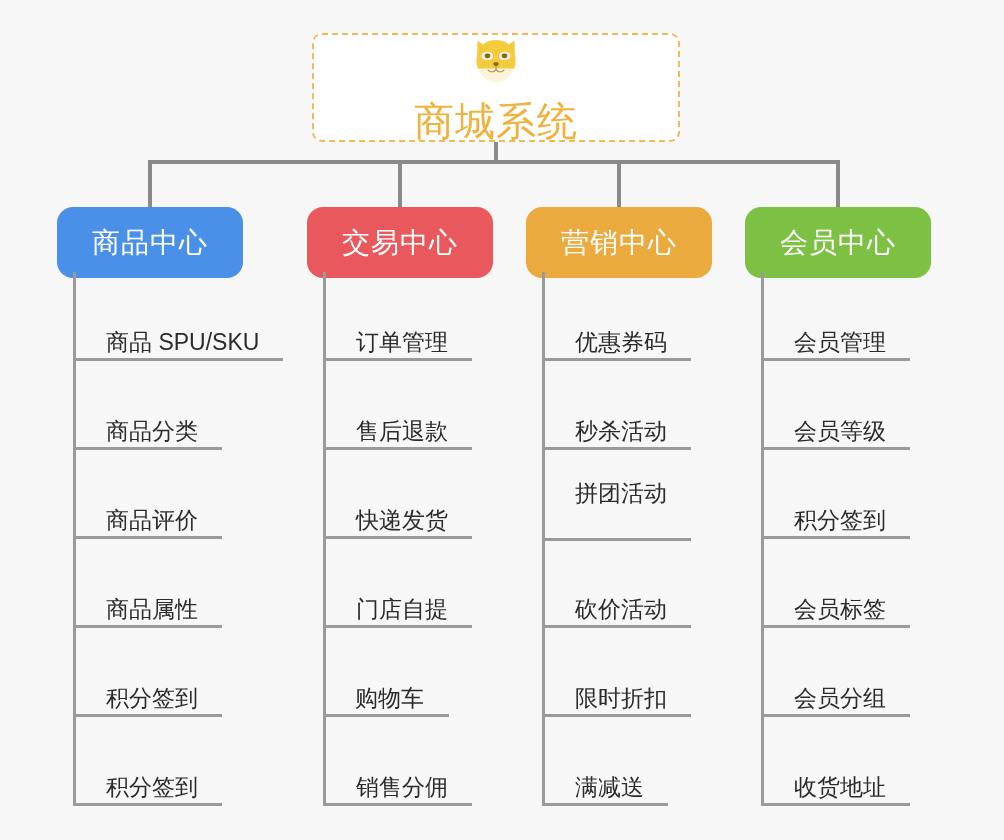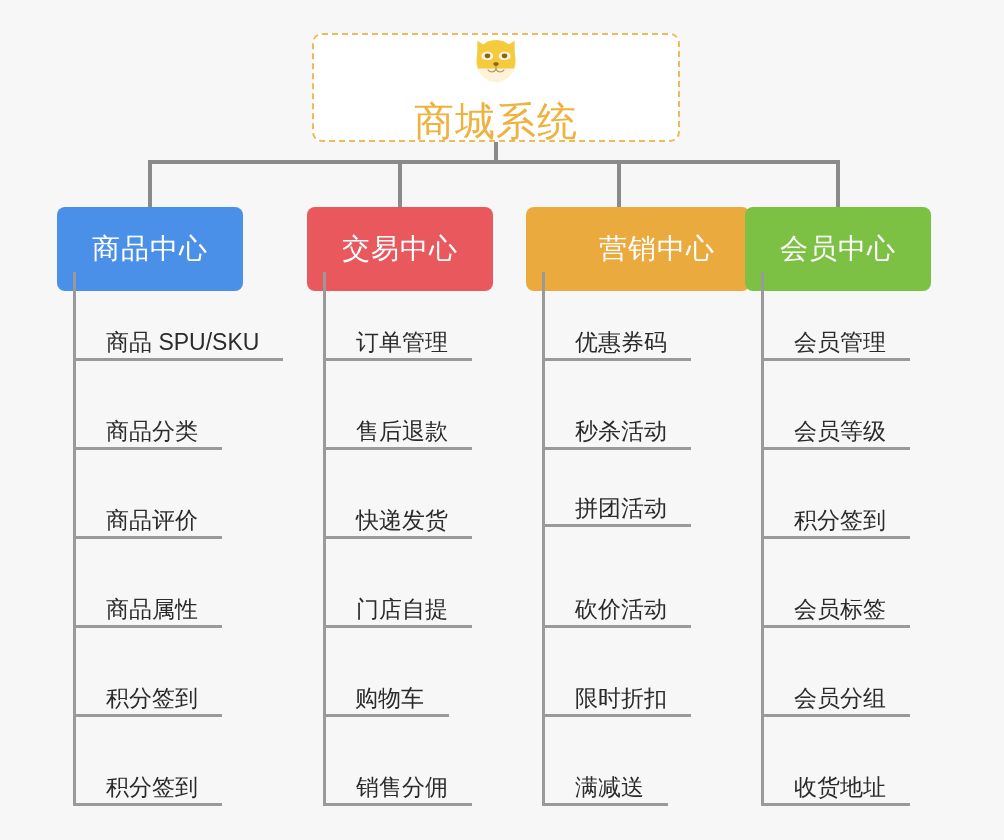--- a/index.html
+++ b/index.html
@@ -57,22 +57,22 @@
     position: absolute;
     background: #8a8a8a;
   }
   .v-line { width: 4px; }
   .h-line { height: 4px; }
 
   
   .cat-box {
     position: absolute;
     top: 207px;
-    height: 84px;
-    border-radius: 8px;
+    height: 71px;
+    border-radius: 16px;
     display: flex;
     align-items: center;
     justify-content: center;
     color: #ffffff;
     font-size: 28px;
     letter-spacing: 1px;
     white-space: nowrap;
   }
 
   
@@ -150,21 +150,21 @@
   <div class="line v-line" style="left: 398px; top: 160px; height: 47px; background: rgb(138, 138, 138);"></div>
   <div class="line v-line" style="left: 617px; top: 160px; height: 47px; background: rgb(138, 138, 138);"></div>
   <div class="line v-line" style="left: 836px; top: 160px; height: 47px; background: rgb(138, 138, 138);"></div>
 
   <div class="cat-box" style="left: 57px; width: 186px; background: rgb(74, 144, 232);">
     <span>商品中心</span>
   </div>
   <div class="cat-box" style="left: 307px; width: 186px; background: rgb(232, 88, 92);">
     <span>交易中心</span>
   </div>
-  <div class="cat-box" style="left: 526px; width: 186px; background: rgb(234, 170, 62); padding-left: 38px;">
+  <div class="cat-box" style="left: 526px; width: 186px; background: rgb(234, 170, 62);">
     <span>营销中心</span>
   </div>
   <div class="cat-box" style="left: 745px; width: 186px; background: rgb(124, 193, 67);">
     <span>会员中心</span>
   </div>
 
   <div class="leaf-col" style="left:73px;">
       <div class="leaf-spine" style="height: 534px; background: rgb(154, 154, 154);"></div>
       <div class="leaf-item" style="top: 0px;">
         <span class="leaf-label">商品 SPU/SKU</span>
@@ -221,21 +221,21 @@
   <div class="leaf-col" style="left:542px;">
       <div class="leaf-spine" style="height: 534px; background: rgb(154, 154, 154);"></div>
       <div class="leaf-item" style="top: 0px;">
         <span class="leaf-label">优惠券码</span>
         <div class="leaf-underline" style="width: 149px;"></div>
       </div>
       <div class="leaf-item" style="top: 89px;">
         <span class="leaf-label">秒杀活动</span>
         <div class="leaf-underline" style="width: 149px;"></div>
       </div>
-      <div class="leaf-item" style="top: 166px;">
+      <div class="leaf-item" style="top: 180px; align-items: center;">
         <span class="leaf-label">拼团活动</span>
         <div class="leaf-underline" style="width: 149px;"></div>
       </div>
       <div class="leaf-item" style="top: 267px;">
         <span class="leaf-label">砍价活动</span>
         <div class="leaf-underline" style="width: 149px;"></div>
       </div>
       <div class="leaf-item" style="top: 356px;">
         <span class="leaf-label">限时折扣</span>
         <div class="leaf-underline" style="width: 149px;"></div>

